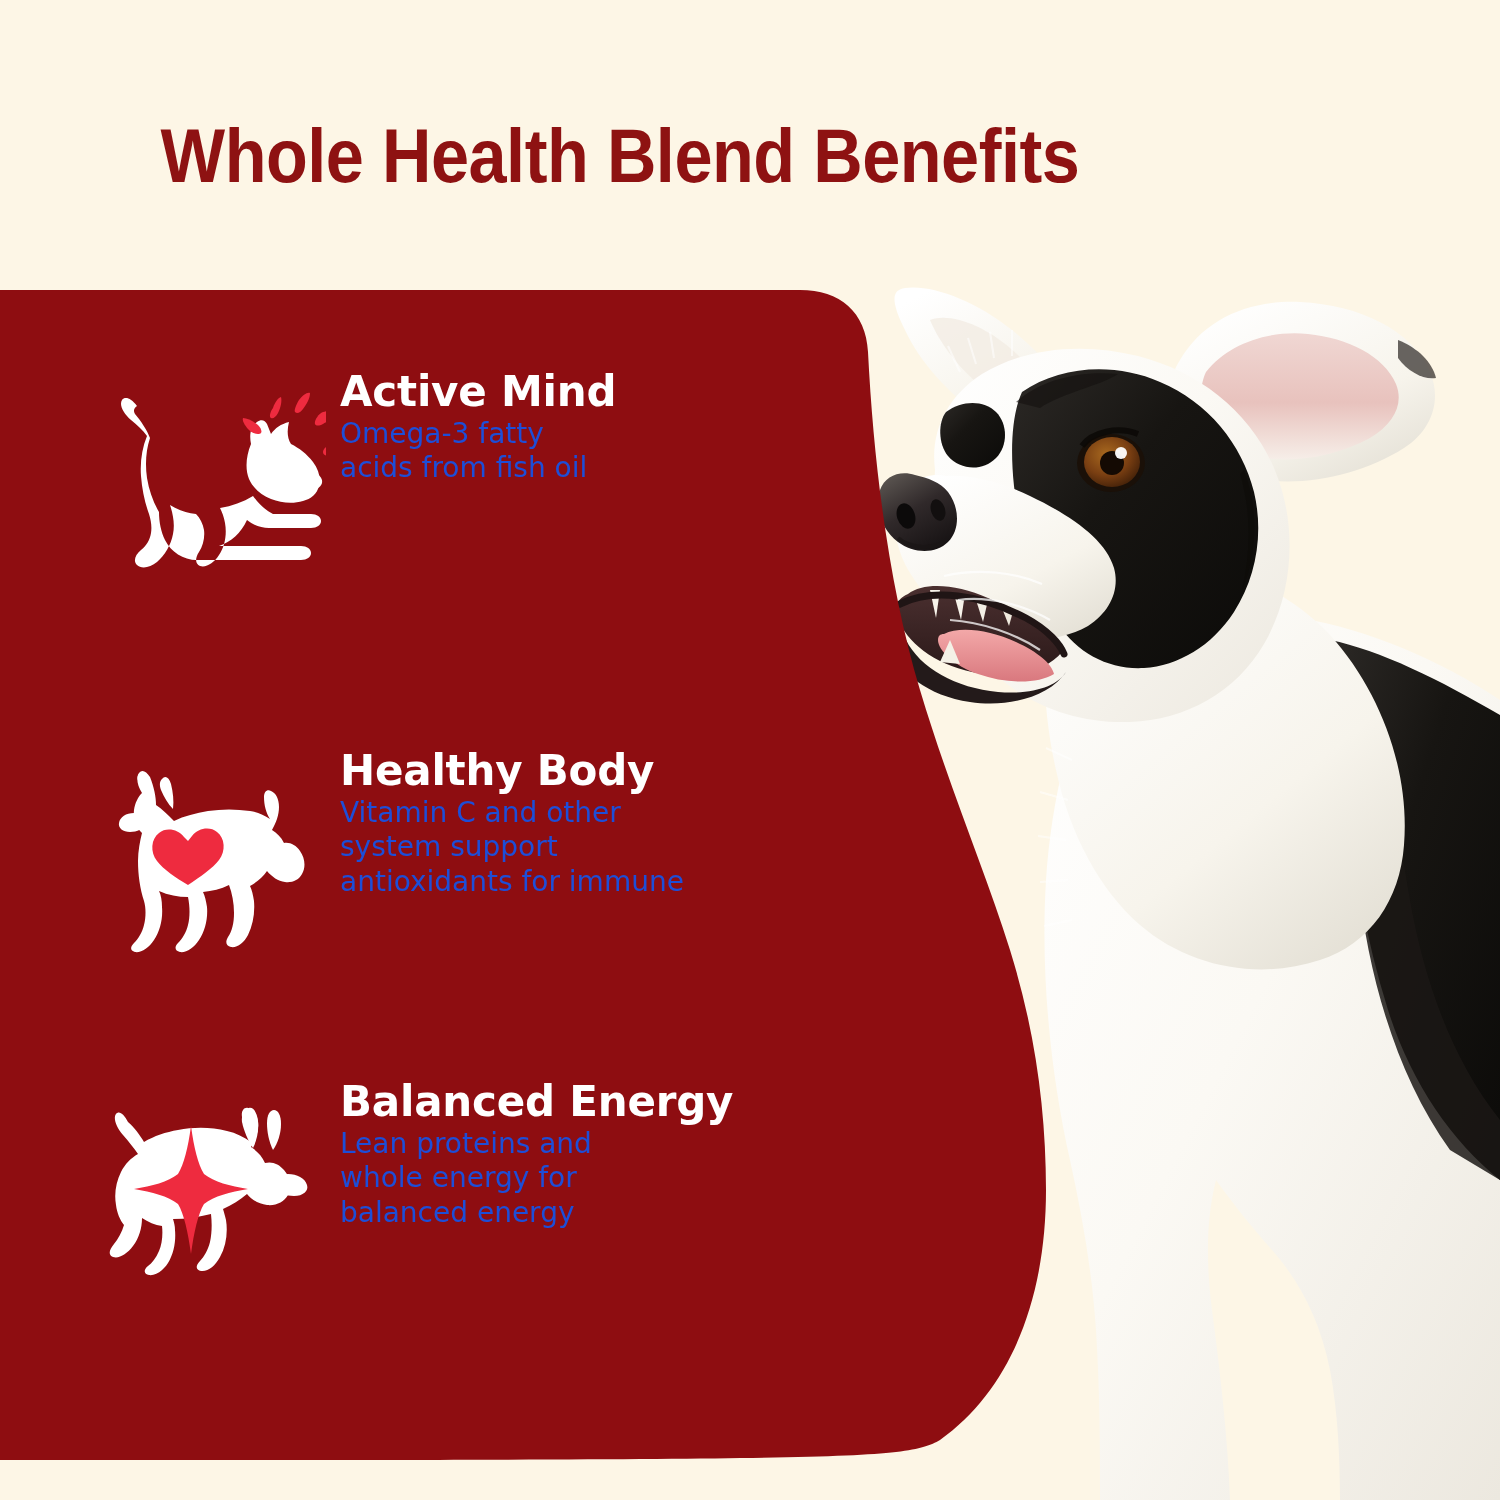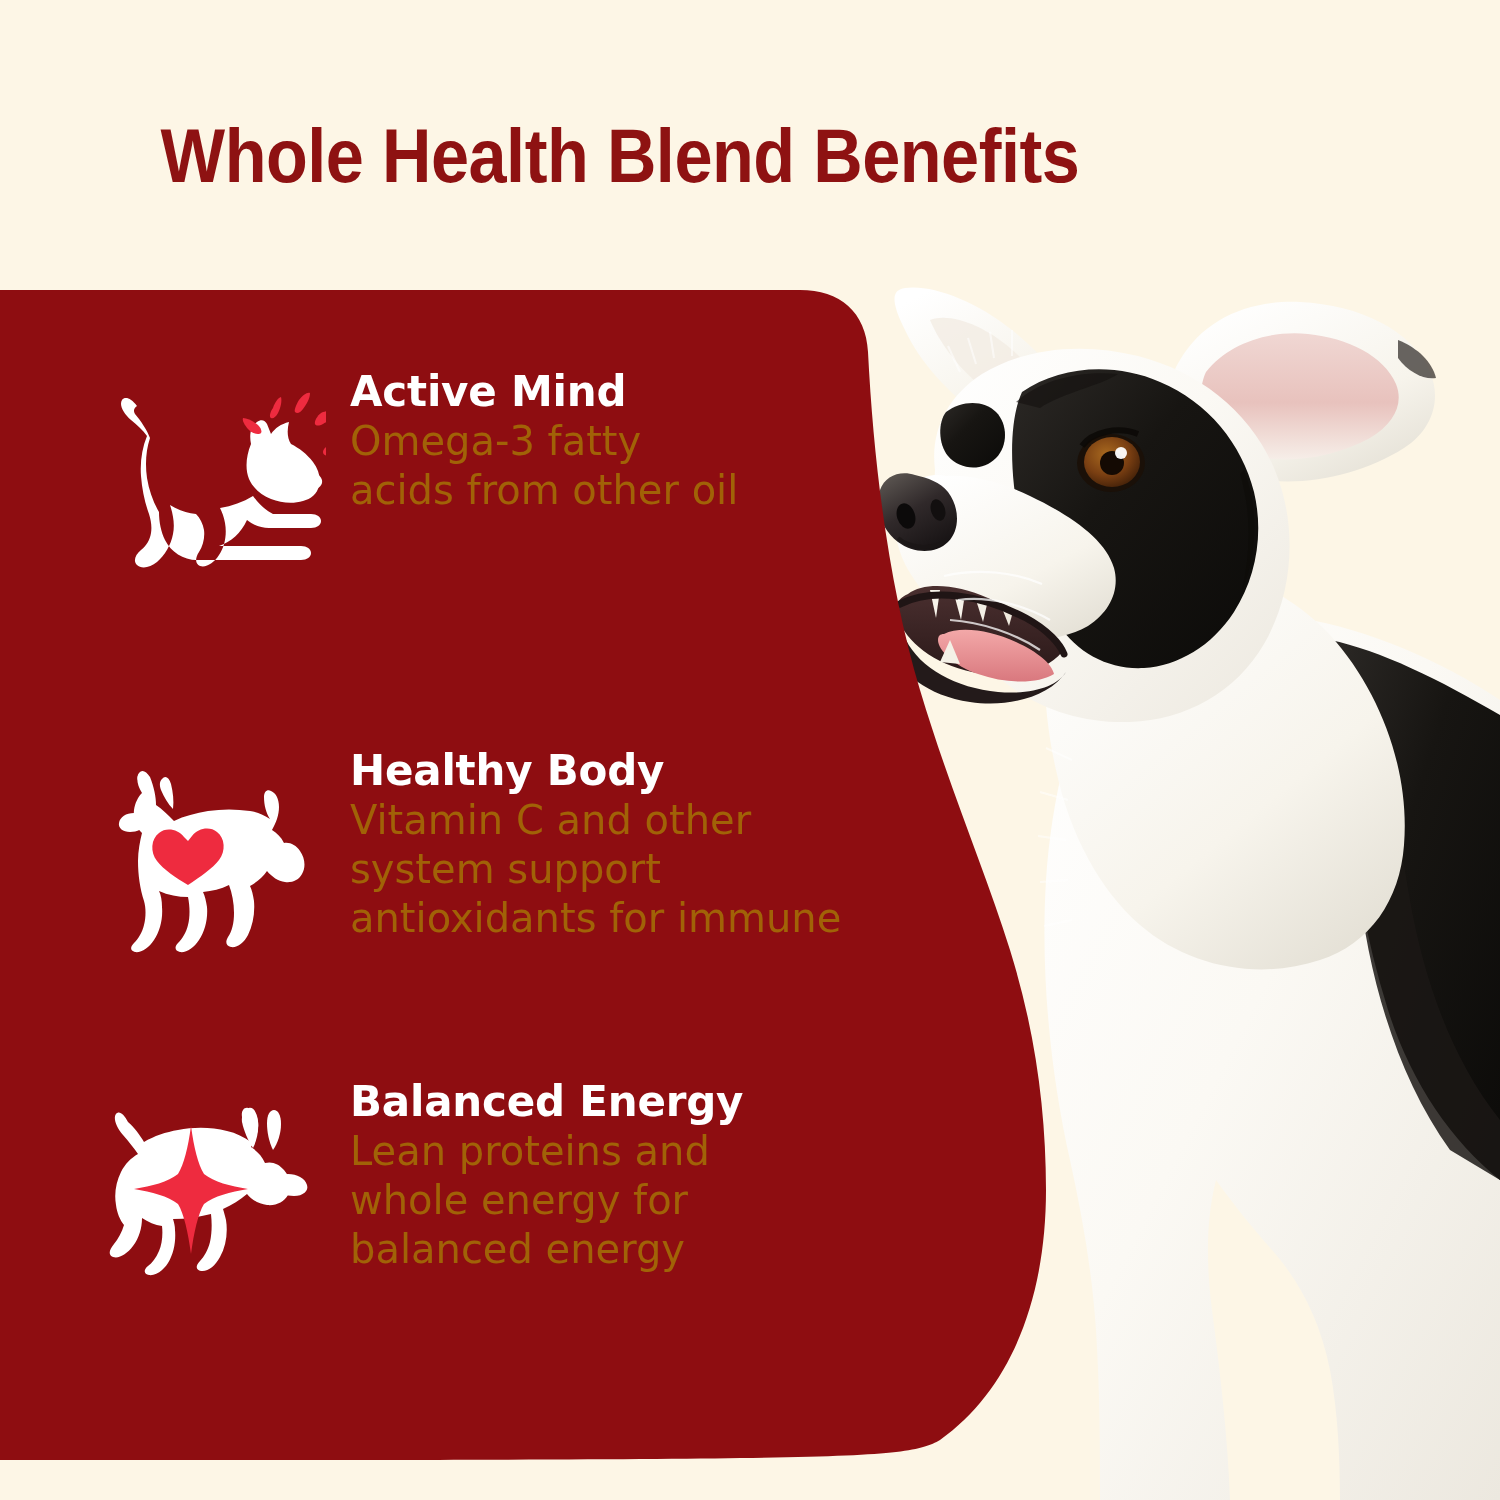--- a/index.html
+++ b/index.html
@@ -69,21 +69,21 @@
     height: 1170px;
     z-index: 3;
   }
 
   
   .benefit-row {
     position: absolute;
     left: 88px;
     display: flex;
     align-items: flex-start;
-    gap: 12px;
+    gap: 2px;
   }
   .benefit-row.r0 { top: 78px; }
   .benefit-row.r1 { top: 457px; }
   .benefit-row.r2 { top: 788px; justify-content: space-between; }
 
   .benefit-icon {
     width: 250px;
     flex: 0 0 250px;
     display: flex;
     align-items: flex-start;
@@ -102,23 +102,23 @@
     line-height: 1.12;
     color: #ffffff;
     margin: 0 0 2px 0;
     letter-spacing: -0.2px;
     white-space: nowrap;
     -webkit-font-smoothing: antialiased;
   }
   .benefit-desc {
     font-family: "DejaVu Sans", sans-serif;
     font-weight: 400;
-    font-size: 40px;
+    font-size: 28px;
     line-height: 1.23;
-    color: #a16207;
+    color: #1d4ed8;
     margin: 0;
     max-width: 640px;
     -webkit-font-smoothing: antialiased;
   }
   .benefit-desc .ln { display: block; white-space: nowrap; }
 </style>
 </head>
 <body>
 
 <div id="stage">
@@ -419,21 +419,21 @@
             <path d="M222,26 C228,24 233,24 235,27 C233,31 228,35 222,38 C218,40 215,40 214,38 C213,35 217,28 222,26 Z"></path>
             <path d="M232,58 C238,58 243,60 244,63 C241,67 235,69 229,70 C225,70 222,69 222,66 C222,63 227,58 232,58 Z"></path>
             <path d="M148,44 C144,40 141,35 142,32 C146,32 152,35 157,39 C160,42 161,45 160,47 C158,49 152,48 148,44 Z"></path>
           </g>
         </svg>
       </div>
       <div class="benefit-text">
         <div class="benefit-title">Active Mind</div>
         <div class="benefit-desc">
           <span class="ln">Omega-3 fatty</span>
-          <span class="ln">acids from other oil</span>
+          <span class="ln">acids from fish oil</span>
         </div>
       </div>
     </div>
 
     <div class="benefit-row r1">
       <div class="benefit-icon">
         <svg width="215" height="190" viewBox="0 0 215 190" xmlns="http://www.w3.org/2000/svg">
 
           <path d="M44,12
                    C40,6 36,4 33,8

